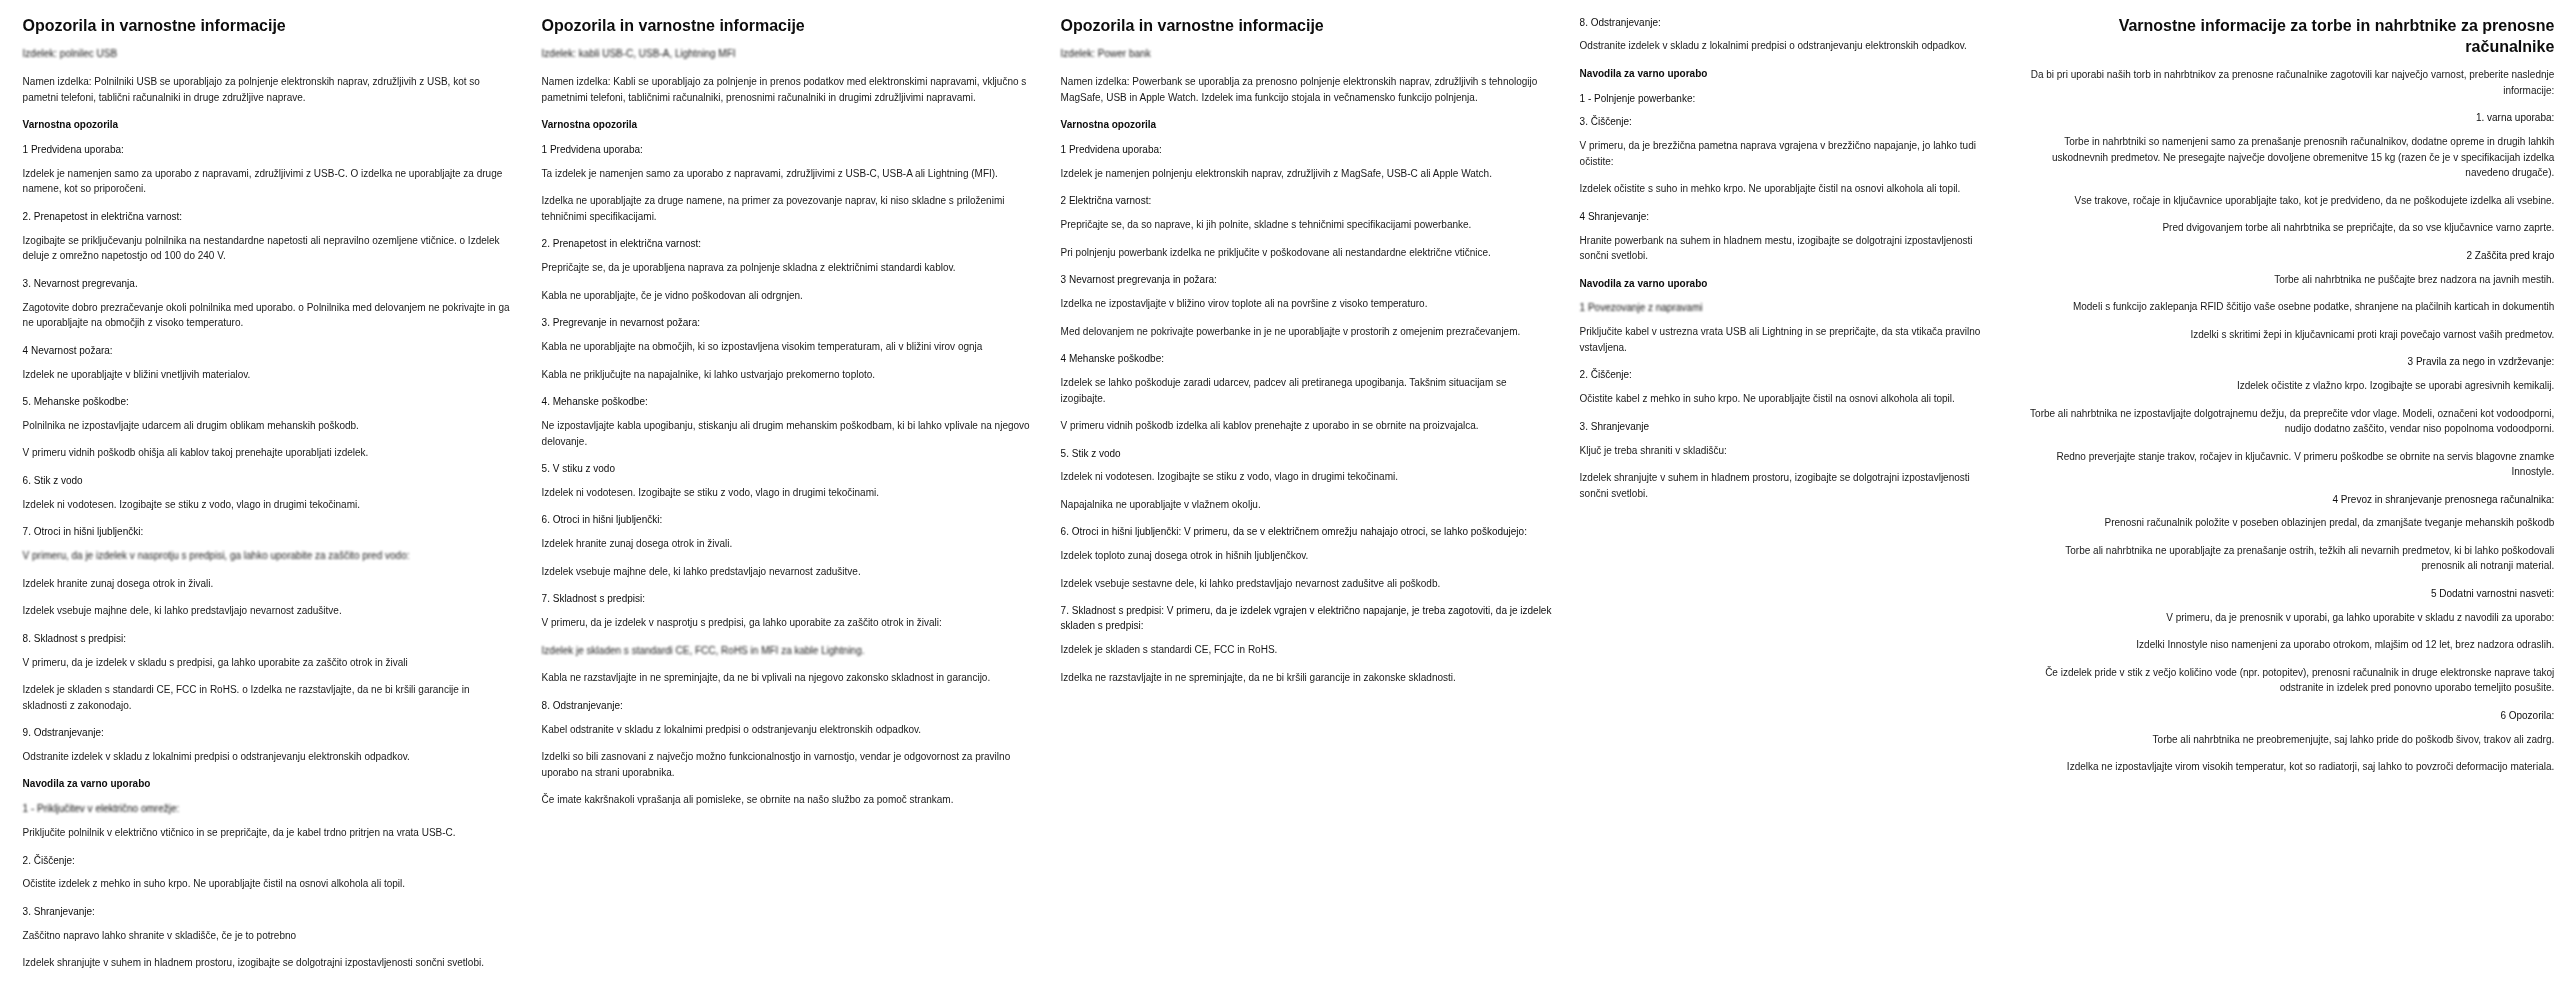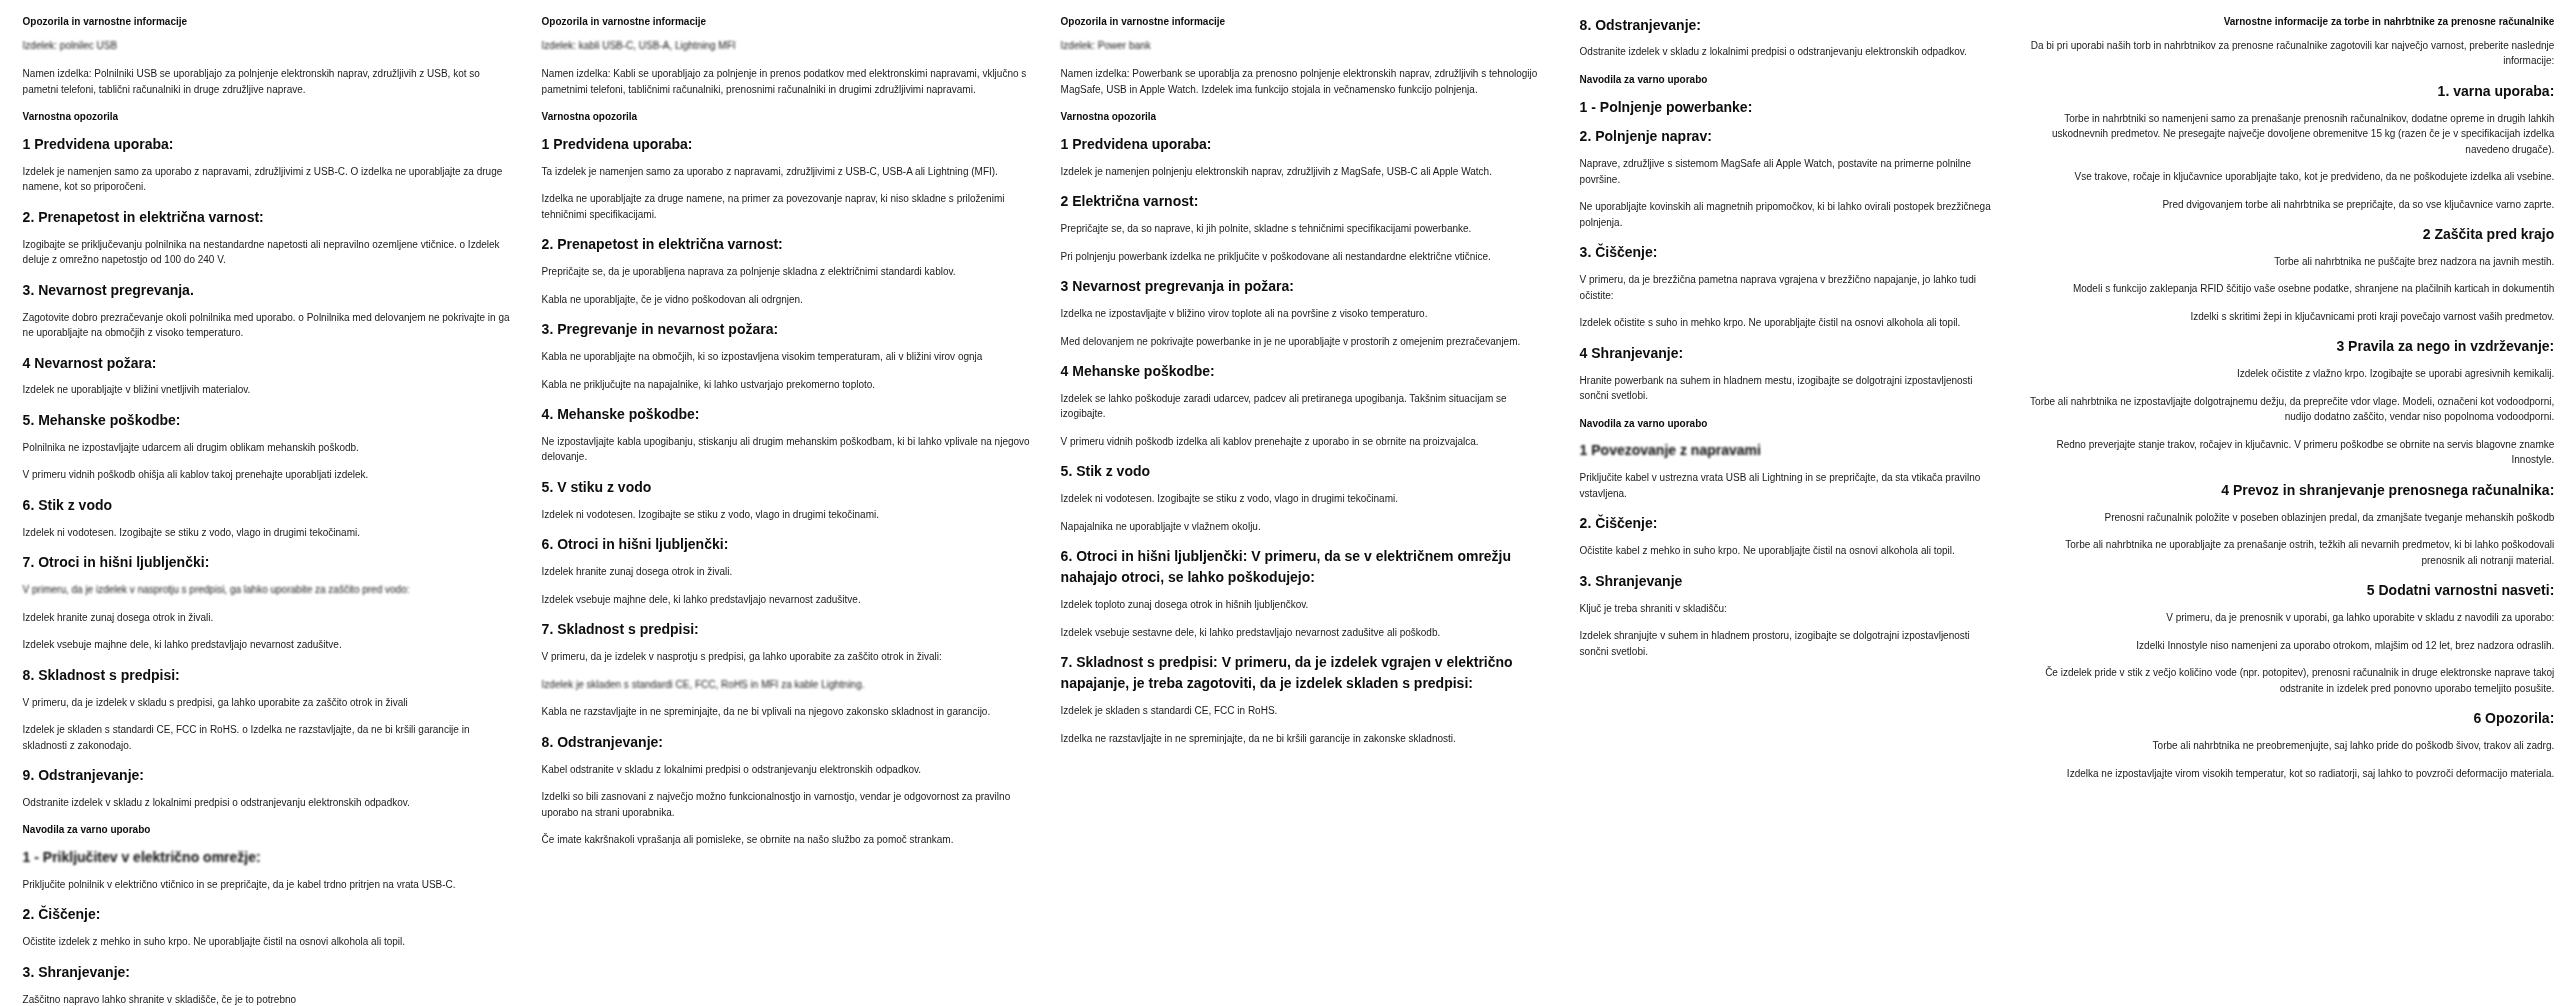--- a/index.html
+++ b/index.html
@@ -28,21 +28,21 @@
     padding: 0 16px 0 11.3px;
     flex: 0 0 auto;
   }
   .col-1 { width: 519px; }
   .col-2 { width: 519px; }
   .col-3 { width: 519px; }
   .col-4 { width: 447px; }
   .col-5 { width: 555px; text-align: right; }
 
   .sec-title {
-    font-size: 10px;
+    font-size: 16px;
     font-weight: bold;
     line-height: 1.35;
     margin: 0 0 9.7px 0;
     color: #0d0d0d;
   }
   .lead {
     font-size: 10px;
     line-height: 1.55;
     margin: 0 0 13px 0;
     color: #151515;
@@ -56,22 +56,22 @@
     display: inline-block;
   }
   .sub-head {
     font-size: 10px;
     font-weight: bold;
     line-height: 1.5;
     margin: 0 0 9.7px 0;
     color: #0d0d0d;
   }
   .item-head {
-    font-size: 14px;
-    font-weight: bold;
+    font-size: 10px;
+    font-weight: normal;
     line-height: 1.5;
     margin: 0 0 8.9px 0;
     color: #0d0d0d;
   }
   p.body {
     font-size: 10px;
     line-height: 1.55;
     margin: 0 0 12px 0;
     color: #1a1a1a;
   }
@@ -240,25 +240,20 @@
     <div class="block">
       <div class="item-head">8. Odstranjevanje:</div>
       <p class="body">Odstranite izdelek v skladu z lokalnimi predpisi o odstranjevanju elektronskih odpadkov.</p>
     </div>
 
     <div class="sub-head">Navodila za varno uporabo</div>
     <div class="block">
       <div class="item-head">1 - Polnjenje powerbanke:</div>
     </div>
     <div class="block">
-      <div class="item-head">2. Polnjenje naprav:</div>
-      <p class="body">Naprave, združljive s sistemom MagSafe ali Apple Watch, postavite na primerne polnilne površine.</p>
-      <p class="body">Ne uporabljajte kovinskih ali magnetnih pripomočkov, ki bi lahko ovirali postopek brezžičnega polnjenja.</p>
-    </div>
-    <div class="block">
       <div class="item-head">3. Čiščenje:</div>
       <p class="body">V primeru, da je brezžična pametna naprava vgrajena v brezžično napajanje, jo lahko tudi očistite:</p>
       <p class="body">Izdelek očistite s suho in mehko krpo. Ne uporabljajte čistil na osnovi alkohola ali topil.</p>
     </div>
     <div class="block">
       <div class="item-head">4 Shranjevanje:</div>
       <p class="body">Hranite powerbank na suhem in hladnem mestu, izogibajte se dolgotrajni izpostavljenosti sončni svetlobi.</p>
     </div>
 
     <div class="sub-head">Navodila za varno uporabo</div>

